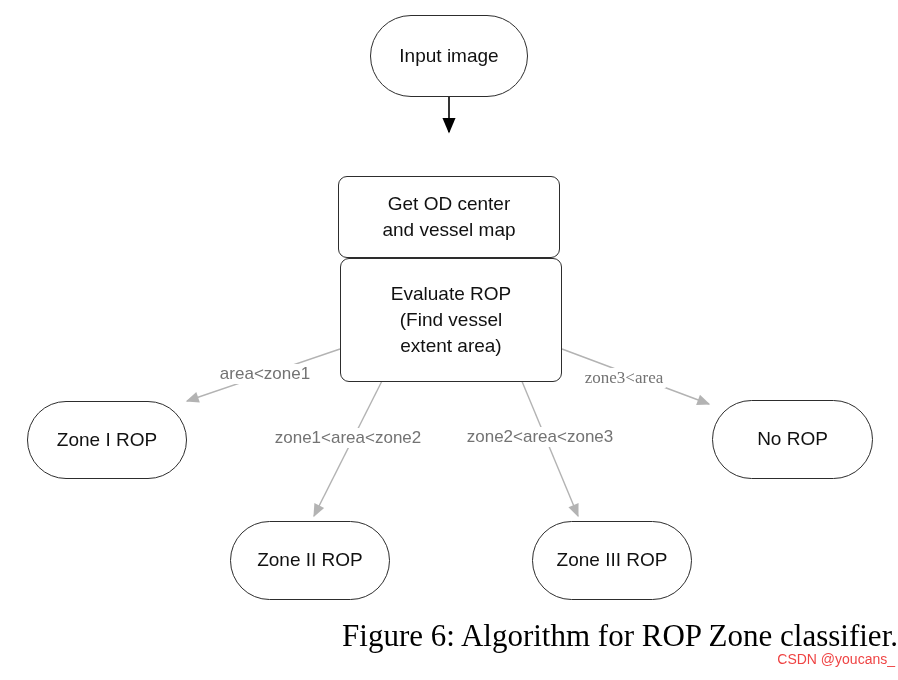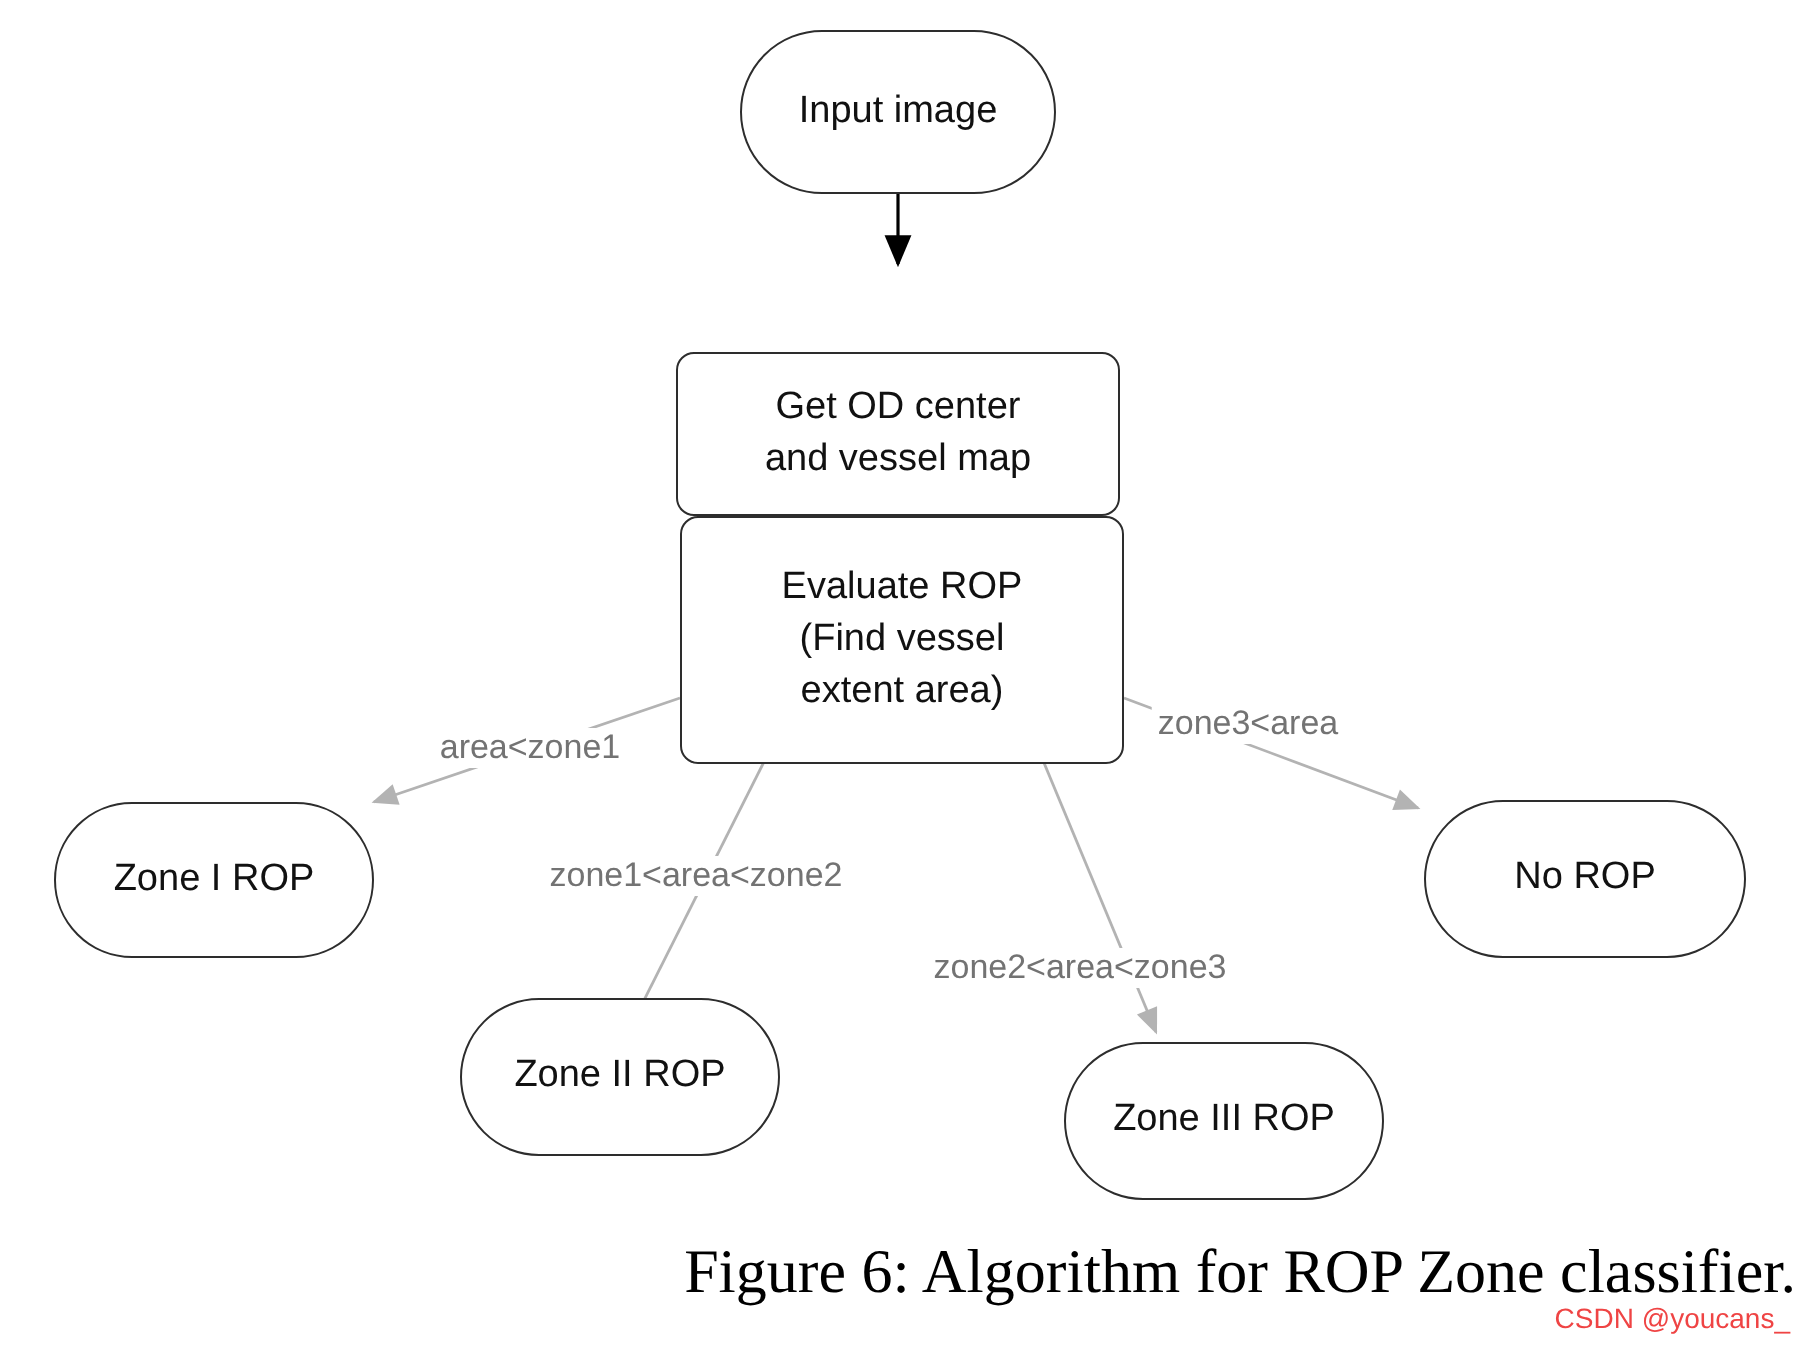--- a/index.html
+++ b/index.html
@@ -38,38 +38,38 @@
     white-space: pre-line;
     z-index: 2;
   }
   .stadium { border-radius: 40px; }
   .rect    { border-radius: 9px; }
 
   .node-input    { left: 370px; top: 15px;  width: 158px; height: 82px;  border-radius: 41px; }
   .node-getod    { left: 338px; top: 135px; width: 222px; height: 82px; margin-top: 41px; }
   .node-evaluate { left: 340px; top: 258px; width: 222px; height: 124px; }
   .node-zone1    { left: 27px;  top: 401px; width: 160px; height: 78px; }
-  .node-zone2    { left: 230px; top: 499px; width: 160px; height: 79px; }
+  .node-zone2    { left: 230px; top: 521px; width: 160px; height: 79px; }
   .node-zone3    { left: 532px; top: 521px; width: 160px; height: 79px; }
   .node-norop    { left: 712px; top: 400px; width: 161px; height: 79px; }
 
   .edge-label {
     position: absolute;
     transform: translateX(-50%);
     font-size: 17px;
     color: #737373;
     background: #ffffff;
     padding: 0 3px;
     white-space: nowrap;
     z-index: 2;
   }
   .label-zone1 { left: 265px; top: 364px; }
   .label-zone2 { left: 348px; top: 428px; }
-  .label-zone3 { left: 540px; top: 427px; margin-top: 47px; }
-  .label-norop { left: 624px; top: 352px; }
+  .label-zone3 { left: 540px; top: 427px; }
+  .label-norop { left: 624px; top: 368px; font-family: Liberation Serif, serif; }
 
   .caption {
     position: absolute;
     left: 0;
     top: 618px;
     width: 898px;
     text-align: right;
     font-family: "Liberation Serif", serif;
     font-size: 31px;
     color: #000000;

